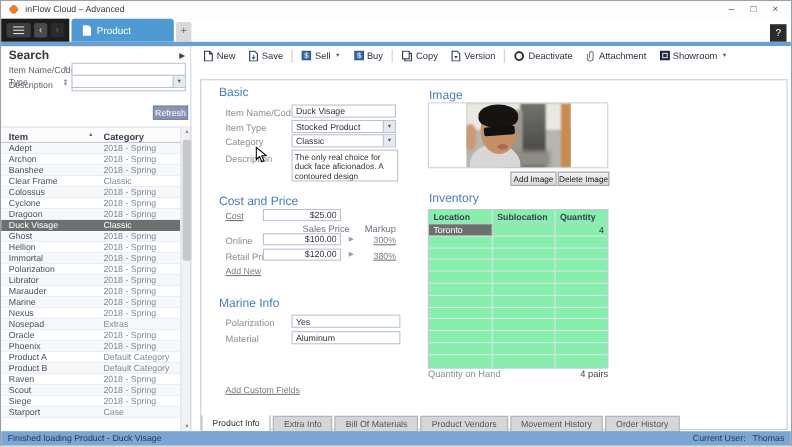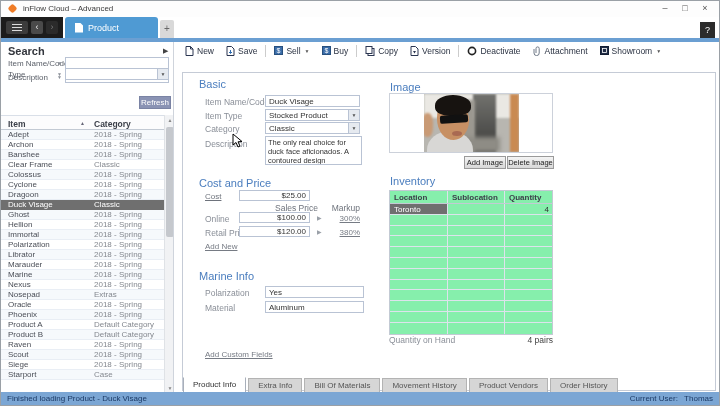--- a/index.html
+++ b/index.html
@@ -529,22 +529,22 @@
     <div class="qoh">
       <span class="ql">Quantity on Hand</span>
       <span class="qv">4 pairs</span>
     </div>
   </div>
 
   <div class="btabs" id="bottom-tabs">
       <div class="btab active">Product Info</div>
       <div class="btab">Extra Info</div>
       <div class="btab">Bill Of Materials</div>
+      <div class="btab">Product Vendors</div>
       <div class="btab">Movement History</div>
-      <div class="btab">Product Vendors</div>
       <div class="btab">Order History</div>
     </div>
 
   <div class="statusbar">
     <span>Finished loading Product - Duck Visage</span>
     <span>
       <span>Current User:</span>
       <span style="margin-left:4px;">Thomas</span>
     </span>
   </div>

